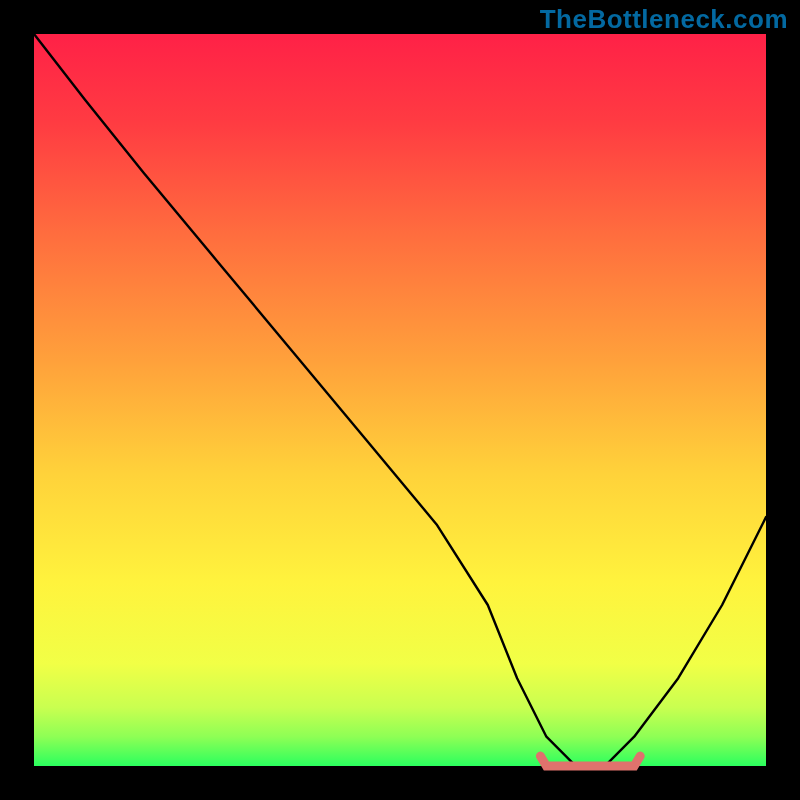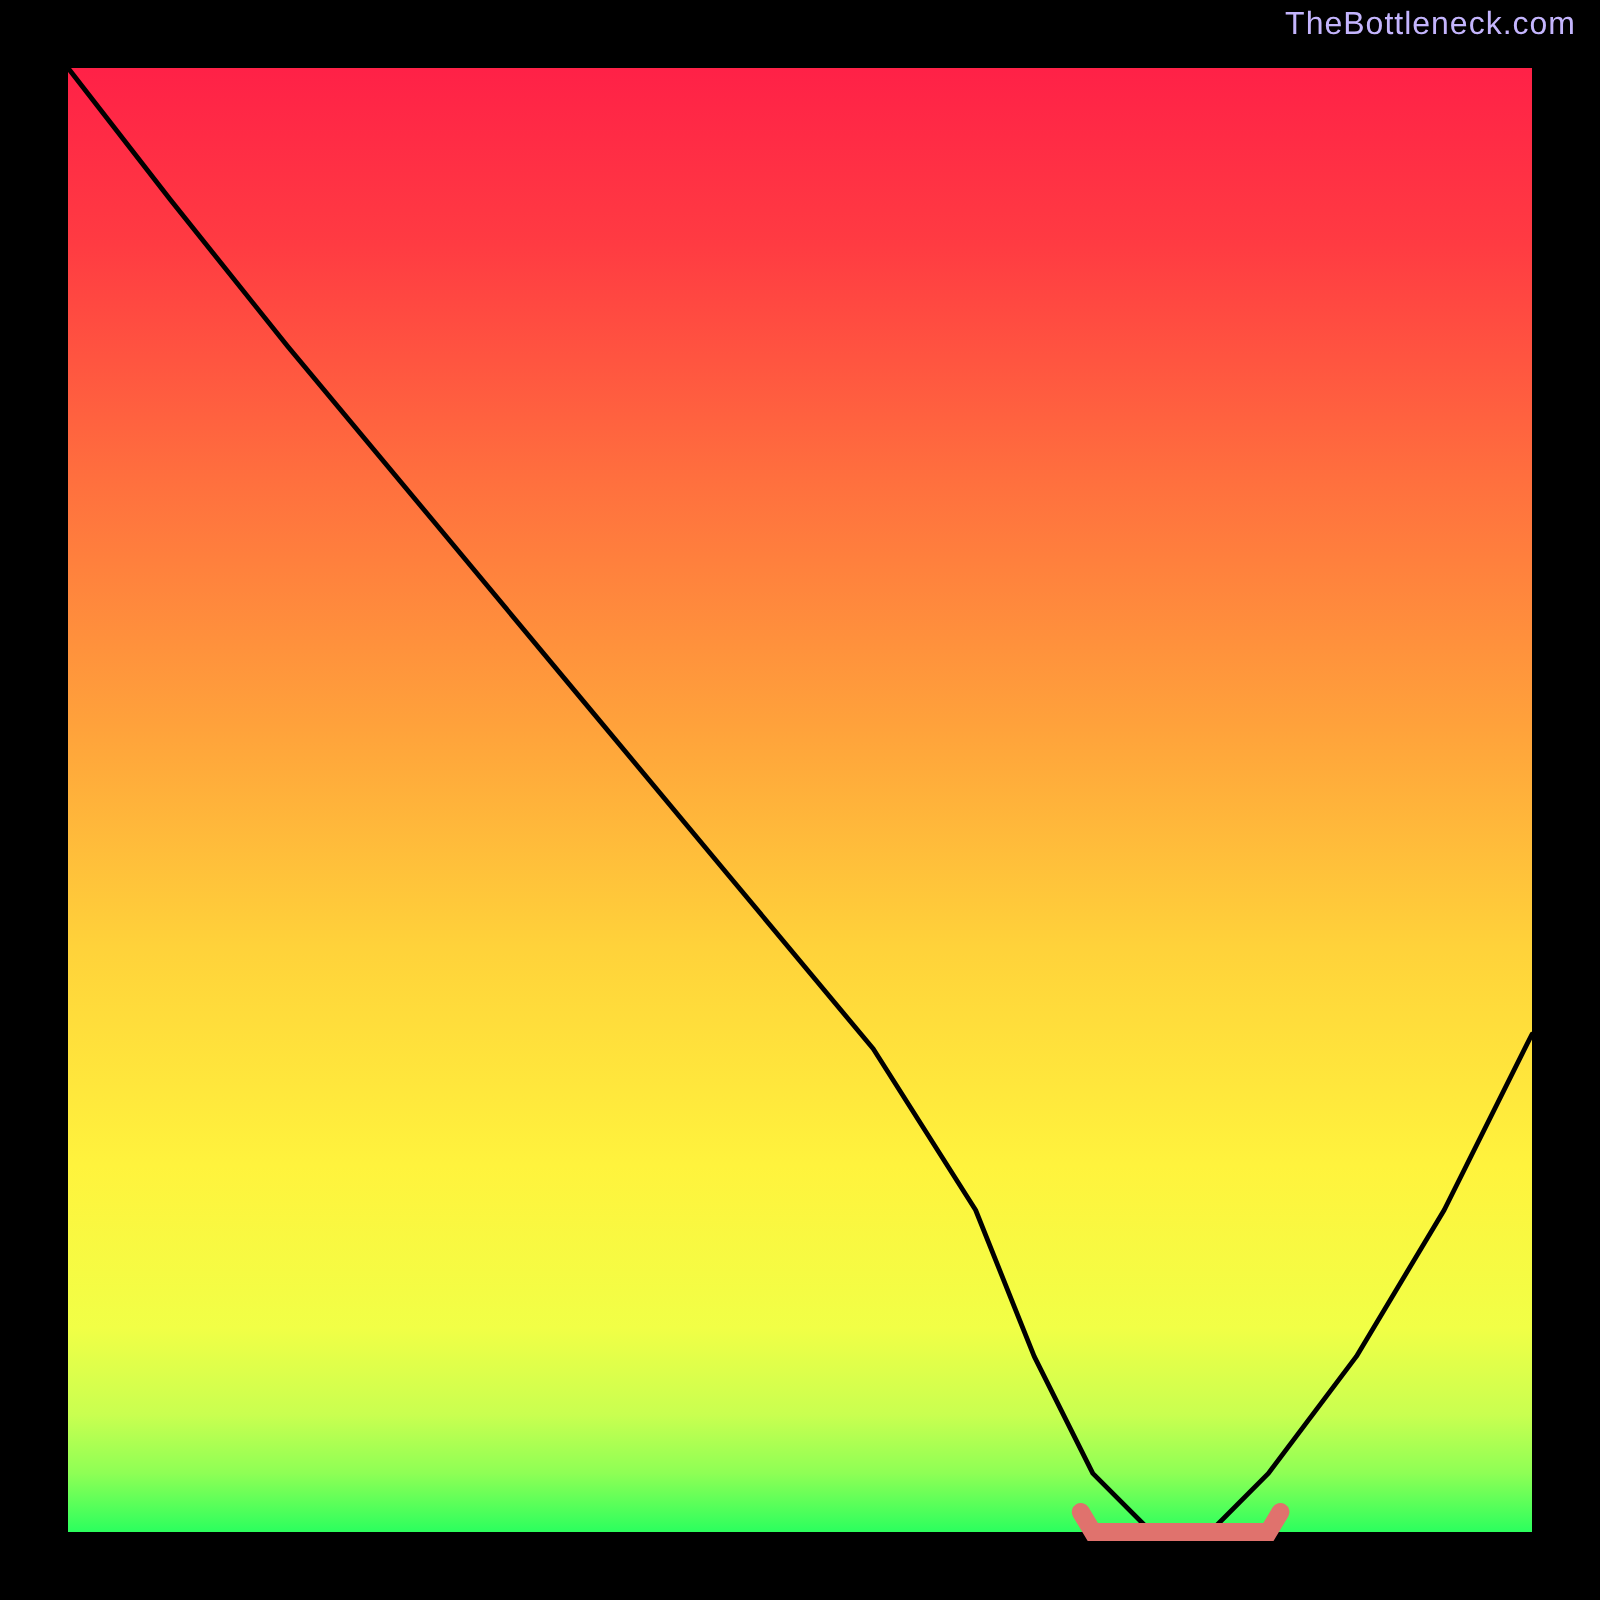--- a/index.html
+++ b/index.html
@@ -19,23 +19,23 @@
   svg {
     position: absolute;
     top: 0;
     left: 0;
   }
   .watermark {
     position: absolute;
     top: 4px;
     right: 12px;
     font-family: Arial, Helvetica, sans-serif;
-    font-size: 16px;
-    font-weight: 400;
-    color: #c4b5fd;
+    font-size: 26px;
+    font-weight: 700;
+    color: #0369a1;
     letter-spacing: 0.5px;
   }
 </style>
 </head>
 <body>
 
 <div class="stage">
 
   <svg width="800" height="800" viewBox="0 0 800 800">
     <defs>

